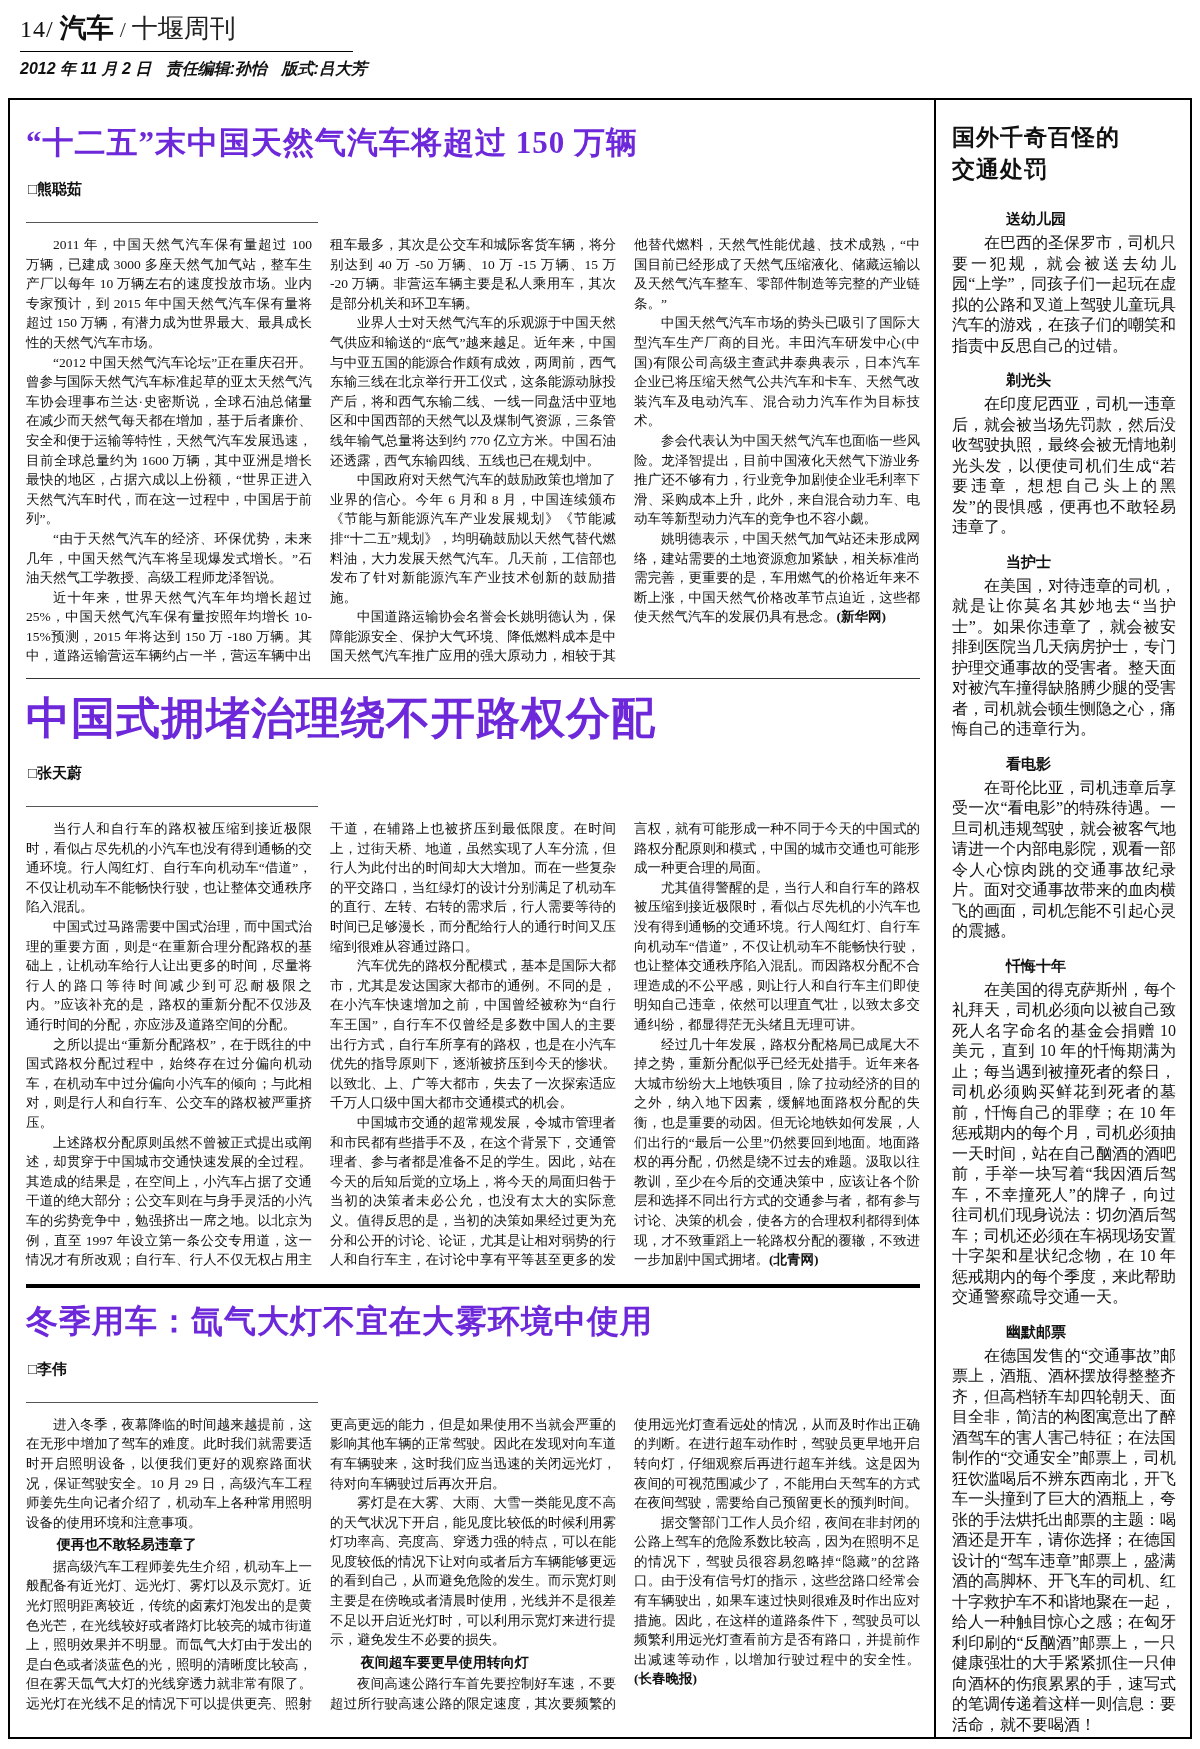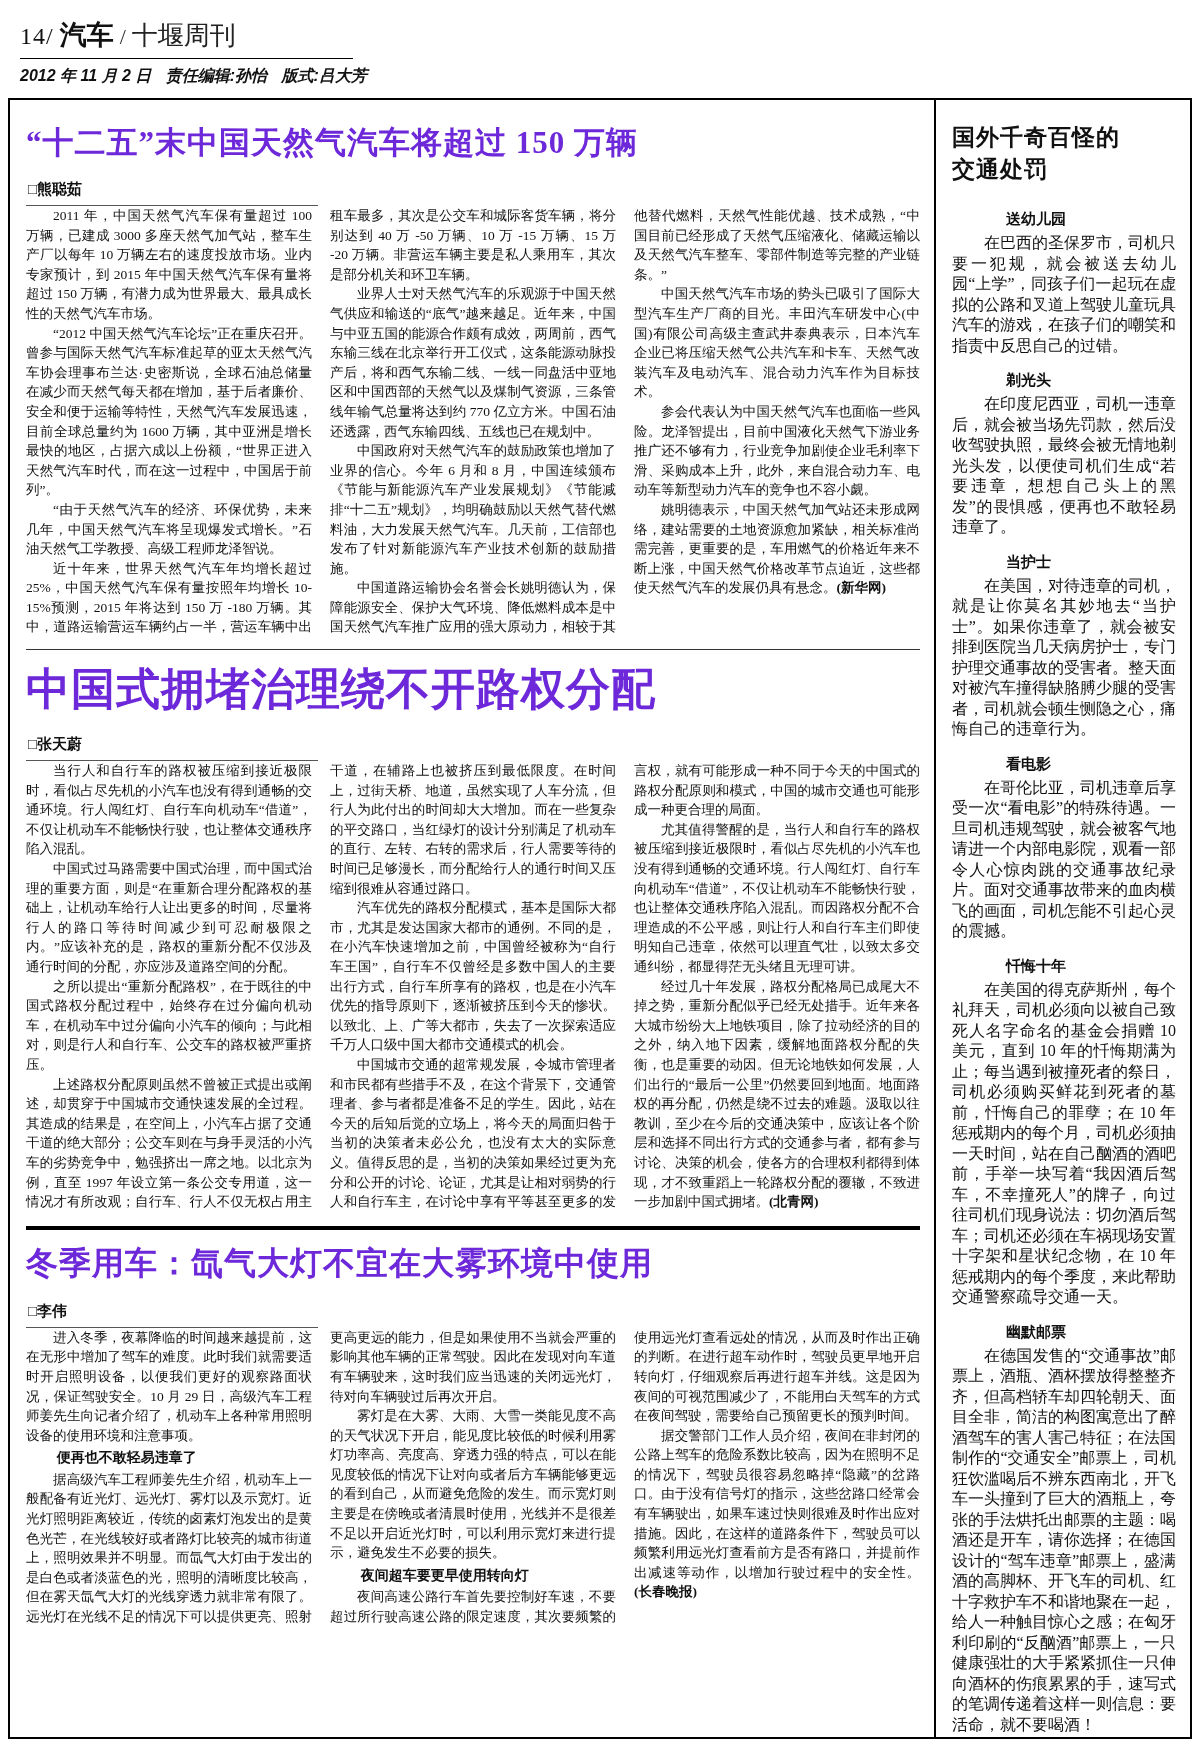--- a/index.html
+++ b/index.html
@@ -5,21 +5,21 @@
   * { margin:0; padding:0; box-sizing:border-box; }
   html,body { background:#fff; }
   body {
     width:1200px; height:1749px;
     font-family:"Liberation Serif","DejaVu Serif",serif;
     color:#111;
   }
   .page { width:1200px; height:1749px; padding:8px 8px 10px 8px; overflow:hidden; }
 
   
-  .top-row { display:flex; align-items:center; height:86px; }
+  .top-row { display:flex; align-items:flex-start; height:86px; }
   .masthead { width:345px; padding:0 0 0 12px; }
   .mh-line1 { display:flex; align-items:baseline; gap:6px; padding-top:2px;
               border-bottom:1px solid #000; padding-bottom:5px; }
   .mh-num { font-size:24px; letter-spacing:1px; }
   .mh-section { font-size:27px; font-weight:900; }
   .mh-sep { font-size:22px; color:#333; }
   .mh-pub { font-size:26px; color:#222; }
   .mh-line2 { margin-top:7px; font-size:16px; font-weight:bold; font-style:italic;
               font-family:"Liberation Sans","DejaVu Sans",sans-serif; white-space:nowrap; }
   .mh-line2 span { margin-right:10px; }
@@ -37,21 +37,21 @@
 
   
   .frame { margin-top:4px; height:1641px; border:2px solid #000; display:flex; overflow:hidden; }
   .main { flex:1; padding:14px 14px 6px 16px; overflow:hidden; }
 
   .art-title { font-weight:900; color:#6d28d9; letter-spacing:1px; }
   .t1 { font-size:31px; margin-top:8px; }
   .t2 { font-size:44px; margin-top:2px; }
   .t3 { font-size:32px; margin-top:2px; }
   .byline { width:292px; font-size:15px; font-weight:bold; border-bottom:1px solid #555;
-            padding:16px 0 6px 2px; margin-bottom:0;
+            padding:16px 0 23px 2px; margin-bottom:12px;
             font-family:"Liberation Sans","DejaVu Sans",sans-serif; }
   .body3 { column-count:3; column-gap:18px; text-align:justify;
            font-size:13.5px; line-height:19.6px; }
   .body3 p.para { text-indent:2em; }
   .subhead { font-weight:bold; font-size:14px; padding-left:2.2em; margin:3px 0 2px;
              font-family:"Liberation Sans","DejaVu Sans",sans-serif; }
   .src { font-weight:bold; }
   .rule-thin  { border:none; border-top:1px solid #333; margin:12px 0 10px; }
   .rule-thick { border:none; border-top:4px solid #000; margin:14px 0 12px; }
 

